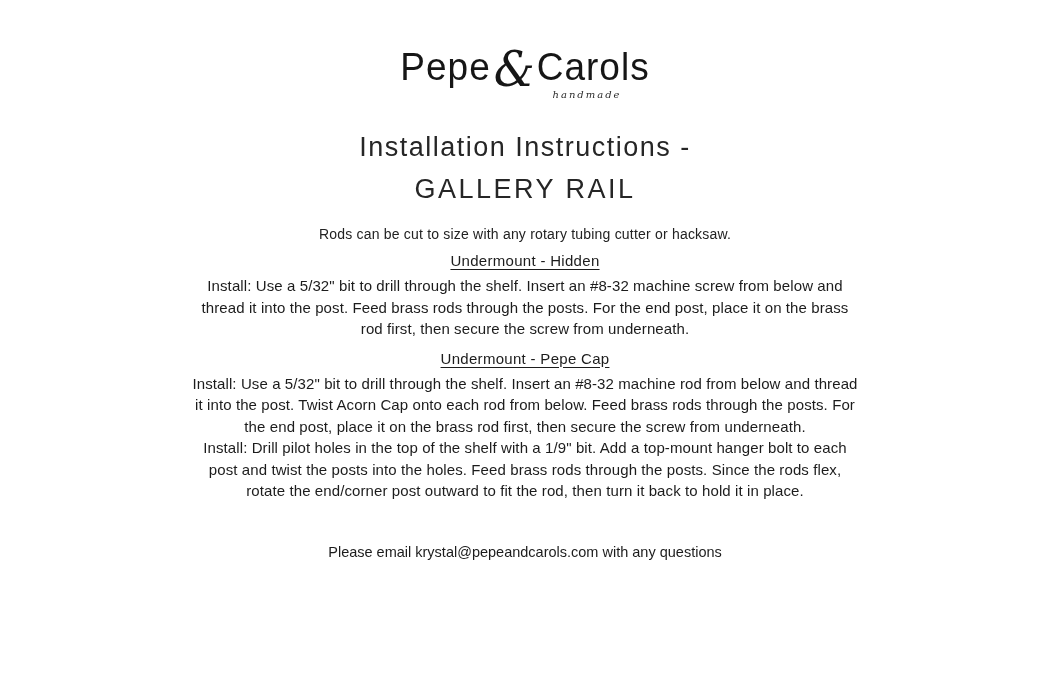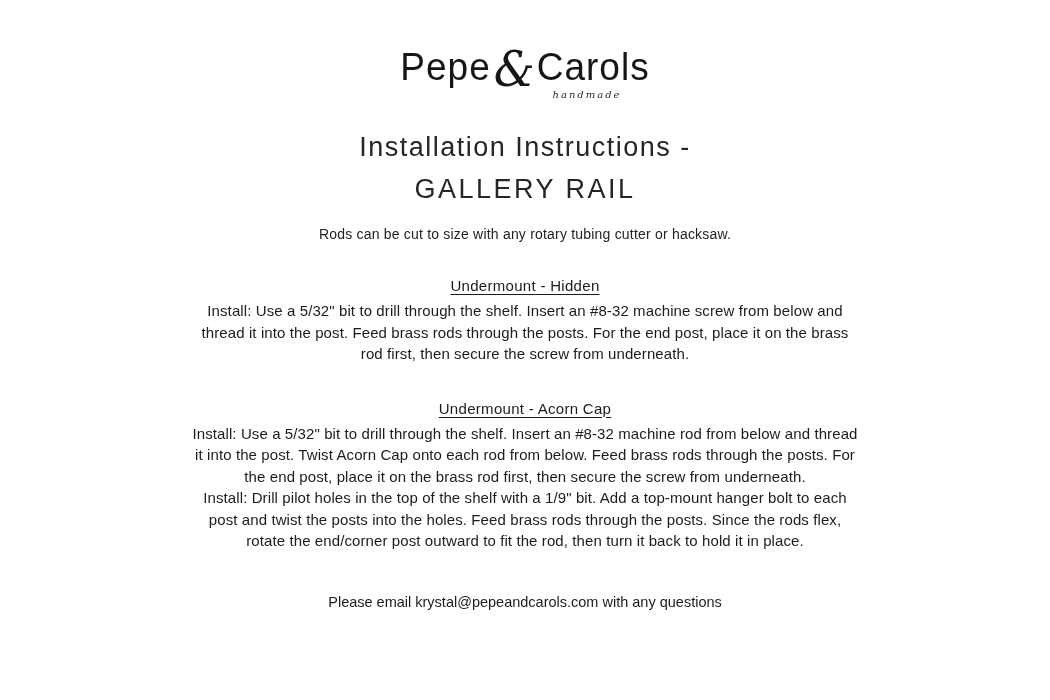--- a/index.html
+++ b/index.html
@@ -72,21 +72,21 @@
     margin: 9px auto 0 auto;
     font-size: 14px;
     letter-spacing: 0.2px;
     color: #222222;
   }
   .section {
     margin: 0 auto;
     max-width: 680px;
   }
   .sec-heading {
-    margin: 35px 0 6px 0;
+    margin: 10px 0 6px 0;
     font-size: 15px;
     font-weight: 400;
     text-decoration: underline;
     text-underline-offset: 3px;
     letter-spacing: 0.3px;
     color: #1c1c1c;
   }
   .sec-body {
     margin: 0 auto;
     max-width: 672px;
@@ -127,21 +127,21 @@
   </h1>
 
   <p class="intro">Rods can be cut to size with any rotary tubing cutter or hacksaw.</p>
 
   <section class="section">
     <h2 class="sec-heading">Undermount - Hidden</h2>
     <p class="sec-body">Install: Use a 5/32" bit to drill through the shelf. Insert an #8-32 machine screw from below and thread it into the post. Feed brass rods through the posts. For the end post, place it on the brass rod first, then secure the screw from underneath.</p>
   </section>
 
   <section class="section">
-    <h2 class="sec-heading">Undermount - Acorn Cap</h2>
+    <h2 class="sec-heading">Undermount - Pepe Cap</h2>
     <p class="sec-body">Install: Use a 5/32" bit to drill through the shelf. Insert an #8-32 machine rod from below and thread it into the post. Twist Acorn Cap onto each rod from below. Feed brass rods through the posts. For the end post, place it on the brass rod first, then secure the screw from underneath.</p>
   </section>
 
   <section class="section">
     <p class="sec-body">Install: Drill pilot holes in the top of the shelf with a 1/9" bit. Add a top-mount hanger bolt to each post and twist the posts into the holes. Feed brass rods through the posts. Since the rods flex, rotate the end/corner post outward to fit the rod, then turn it back to hold it in place.</p>
   </section>
 
   <p class="contact">Please email krystal@pepeandcarols.com with any questions</p>
 
 </div>

